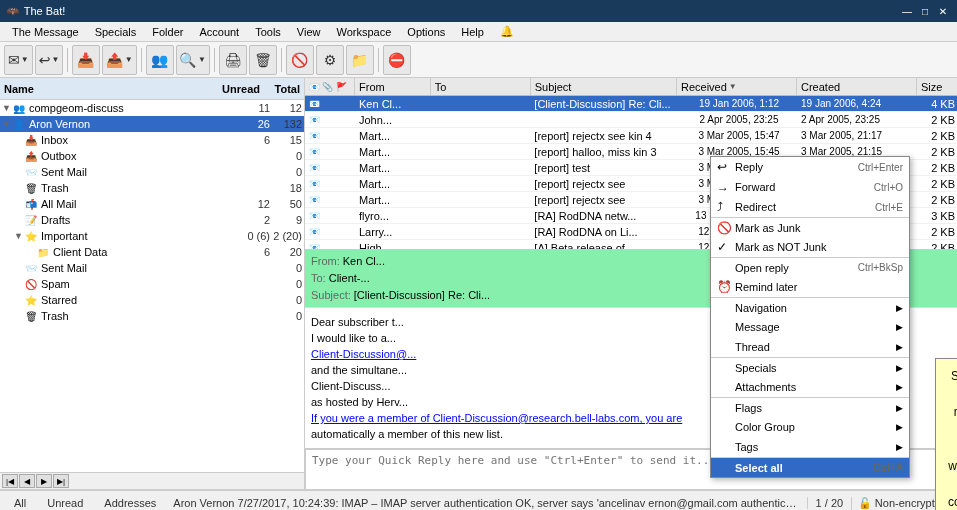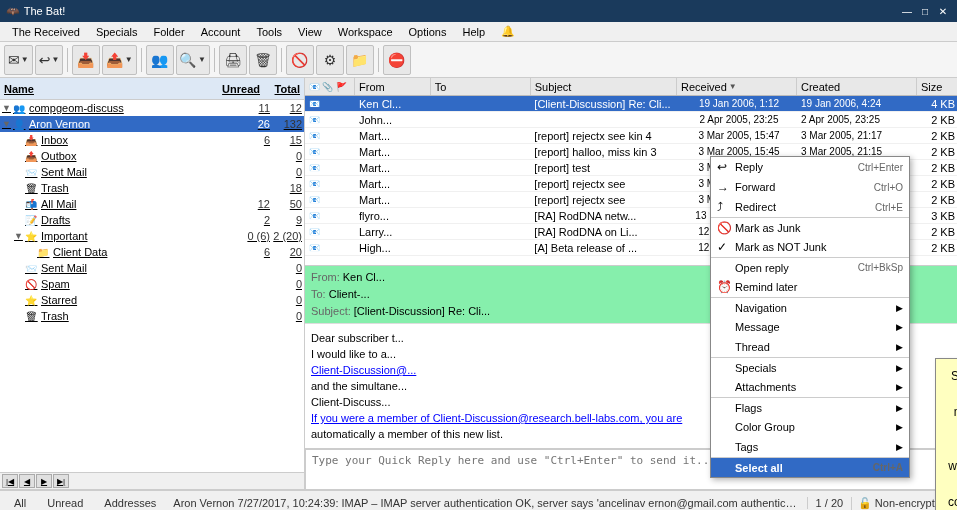--- a/index.html
+++ b/index.html
@@ -18,21 +18,21 @@
     
     #toolbar { height: 36px; background: #f5f5f5; border-bottom: 1px solid #ccc; display: flex; align-items: center; padding: 2px 4px; gap: 2px; }
     .toolbar-btn { height: 30px; min-width: 28px; background: #e8e8e8; border: 1px solid #c0c0c0; border-radius: 2px; cursor: pointer; display: flex; align-items: center; justify-content: center; font-size: 14px; color: #333; padding: 0 3px; }
     .toolbar-sep { width: 1px; height: 24px; background: #c0c0c0; margin: 0 2px; }
     .toolbar-btn-arrow { font-size: 8px; margin-left: 1px; }
     
     
     #main { display: flex; height: calc(510px - 22px - 20px - 36px - 20px); }
     
     
-    #left-panel { width: 305px; background: white; border-right: 1px solid #ccc; display: flex; flex-direction: column; text-decoration: underline; }
+    #left-panel { width: 305px; background: white; border-right: 1px solid #ccc; display: flex; flex-direction: column; }
     #folder-header { height: 22px; background: #dde8f5; display: flex; align-items: center; border-bottom: 1px solid #ccc; padding: 0 4px; font-size: 11px; font-weight: bold; }
     .folder-col { flex: 1; }
     .folder-col-num { width: 40px; text-align: right; }
     #folder-tree { flex: 1; overflow-y: auto; overflow-x: hidden; }
     .folder-item { display: flex; align-items: center; height: 16px; padding: 0 2px; cursor: pointer; white-space: nowrap; }
     .folder-item.selected { background: #316ac5; color: white; }
     .folder-item.selected .folder-count { color: white; }
     .folder-indent-0 { padding-left: 2px; }
     .folder-indent-1 { padding-left: 14px; }
     .folder-indent-2 { padding-left: 26px; }
@@ -111,21 +111,21 @@
     <span>The Bat!</span>
   </div>
   <div id="titlebar-right">
     <button class="titlebar-btn">—</button>
     <button class="titlebar-btn">□</button>
     <button class="titlebar-btn close">✕</button>
   </div>
 </div>
 
 <div id="menubar">
-<span class="menu-item">The Received</span>
+<span class="menu-item">The Message</span>
     <span class="menu-item">Specials</span>
     <span class="menu-item">Folder</span>
     <span class="menu-item">Account</span>
     <span class="menu-item">Tools</span>
     <span class="menu-item">View</span>
     <span class="menu-item">Workspace</span>
     <span class="menu-item">Options</span>
     <span class="menu-item">Help</span>
     <span class="menu-item">🔔</span>
   </div>
@@ -413,20 +413,21 @@
         <div><span class="label">To: </span><span>Client-...</span></div>
         <div><span class="label">Subject: </span><span>[Client-Discussion] Re: Cli...</span></div>
       </div>
       <div id="preview-body">
       <div>Dear subscriber t...</div>
           <div></div>
           <div>I would like to a...</div>
           <div><a href="#">Client-Discussion@...</a></div>
           <div>and the simultane...</div>
           <div>Client-Discuss...</div>
+          <div>as hosted by Herv...</div>
           <div></div>
           <div><a href="#">If you were a member of Client-Discussion@research.bell-labs.com, you are</a></div>
           <div>automatically a member of this new list.</div>
         </div>
       <div id="reply-area">
         <textarea id="reply-input" placeholder="Type your Quick Reply here and use &quot;Ctrl+Enter&quot; to send it..." style=""></textarea>
       </div>
     </div>
 
     <div id="context-menu">

